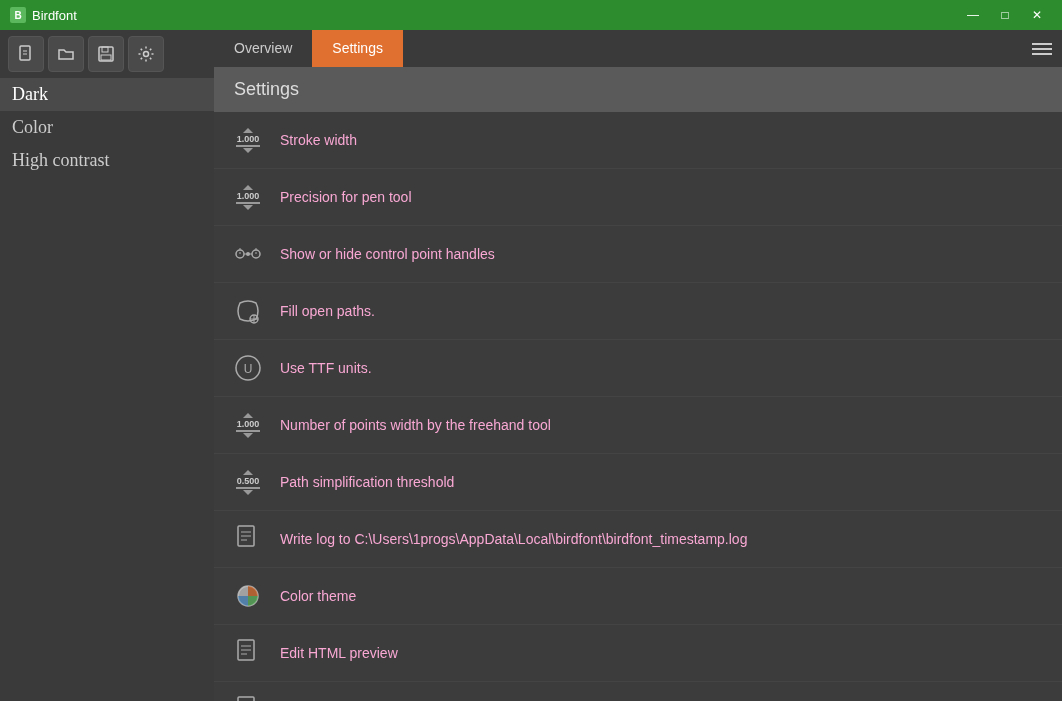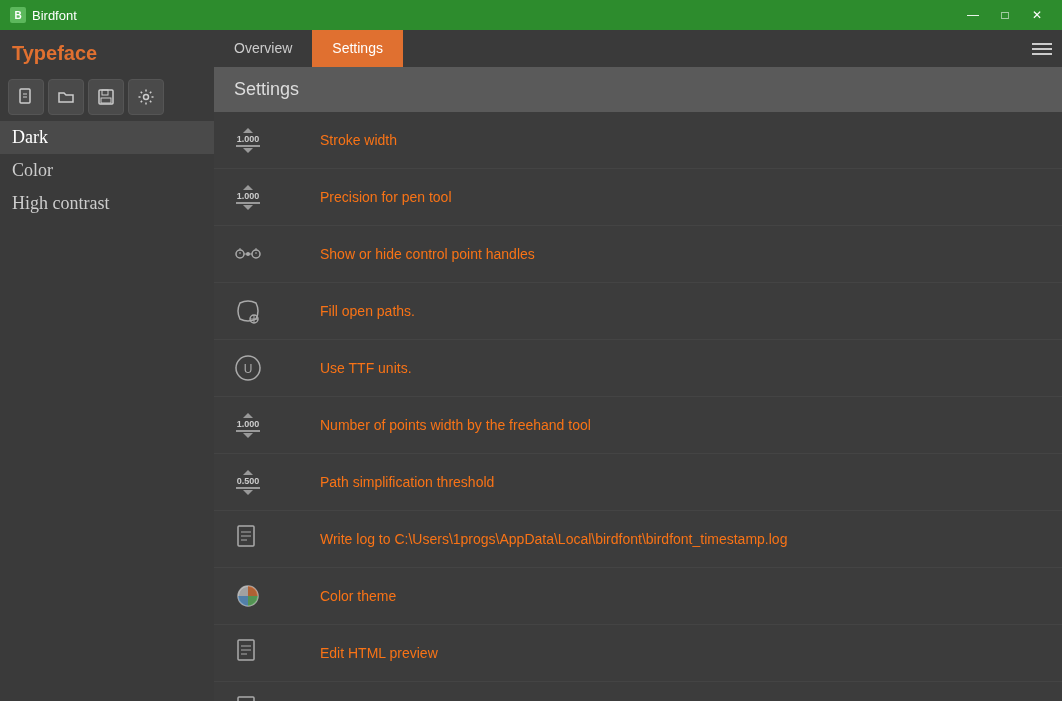--- a/index.html
+++ b/index.html
@@ -219,44 +219,42 @@
       display: flex;
       flex-direction: column;
       align-items: center;
       width: 36px;
       height: 36px;
       justify-content: center;
       gap: 1px;
     }
 
     .settings-label {
-      color: #f97316;
+      color: #f9a8d4;
       font-size: 14px;
-      margin-left: 40px;
     }
   </style>
 </head>
 <body>
 
 <div class="titlebar">
   <div class="titlebar-left">
     <div class="titlebar-icon">B</div>
     <span>Birdfont</span>
   </div>
   <div class="titlebar-controls">
     <button class="titlebar-btn">—</button>
     <button class="titlebar-btn">□</button>
     <button class="titlebar-btn close">✕</button>
   </div>
 </div>
 
 <div class="main">
 
   <div class="sidebar">
-    <div class="sidebar-title">Typeface</div>
     <div class="sidebar-toolbar">
       <div class="sidebar-tool-btn">
         <svg width="18" height="18" viewBox="0 0 18 18">
           <rect x="3" y="1" width="10" height="14" rx="1" fill="none" stroke="#ccc" stroke-width="1.5"></rect>
           <line x1="6" y1="6" x2="10" y2="6" stroke="#ccc" stroke-width="1"></line>
           <line x1="6" y1="9" x2="10" y2="9" stroke="#ccc" stroke-width="1"></line>
         </svg>
       </div>
       <div class="sidebar-tool-btn">
         <svg width="18" height="18" viewBox="0 0 18 18">

